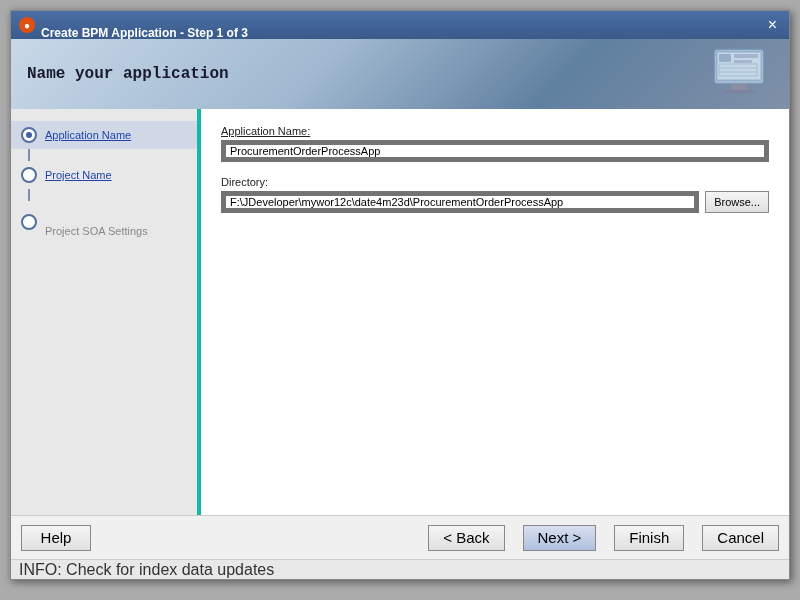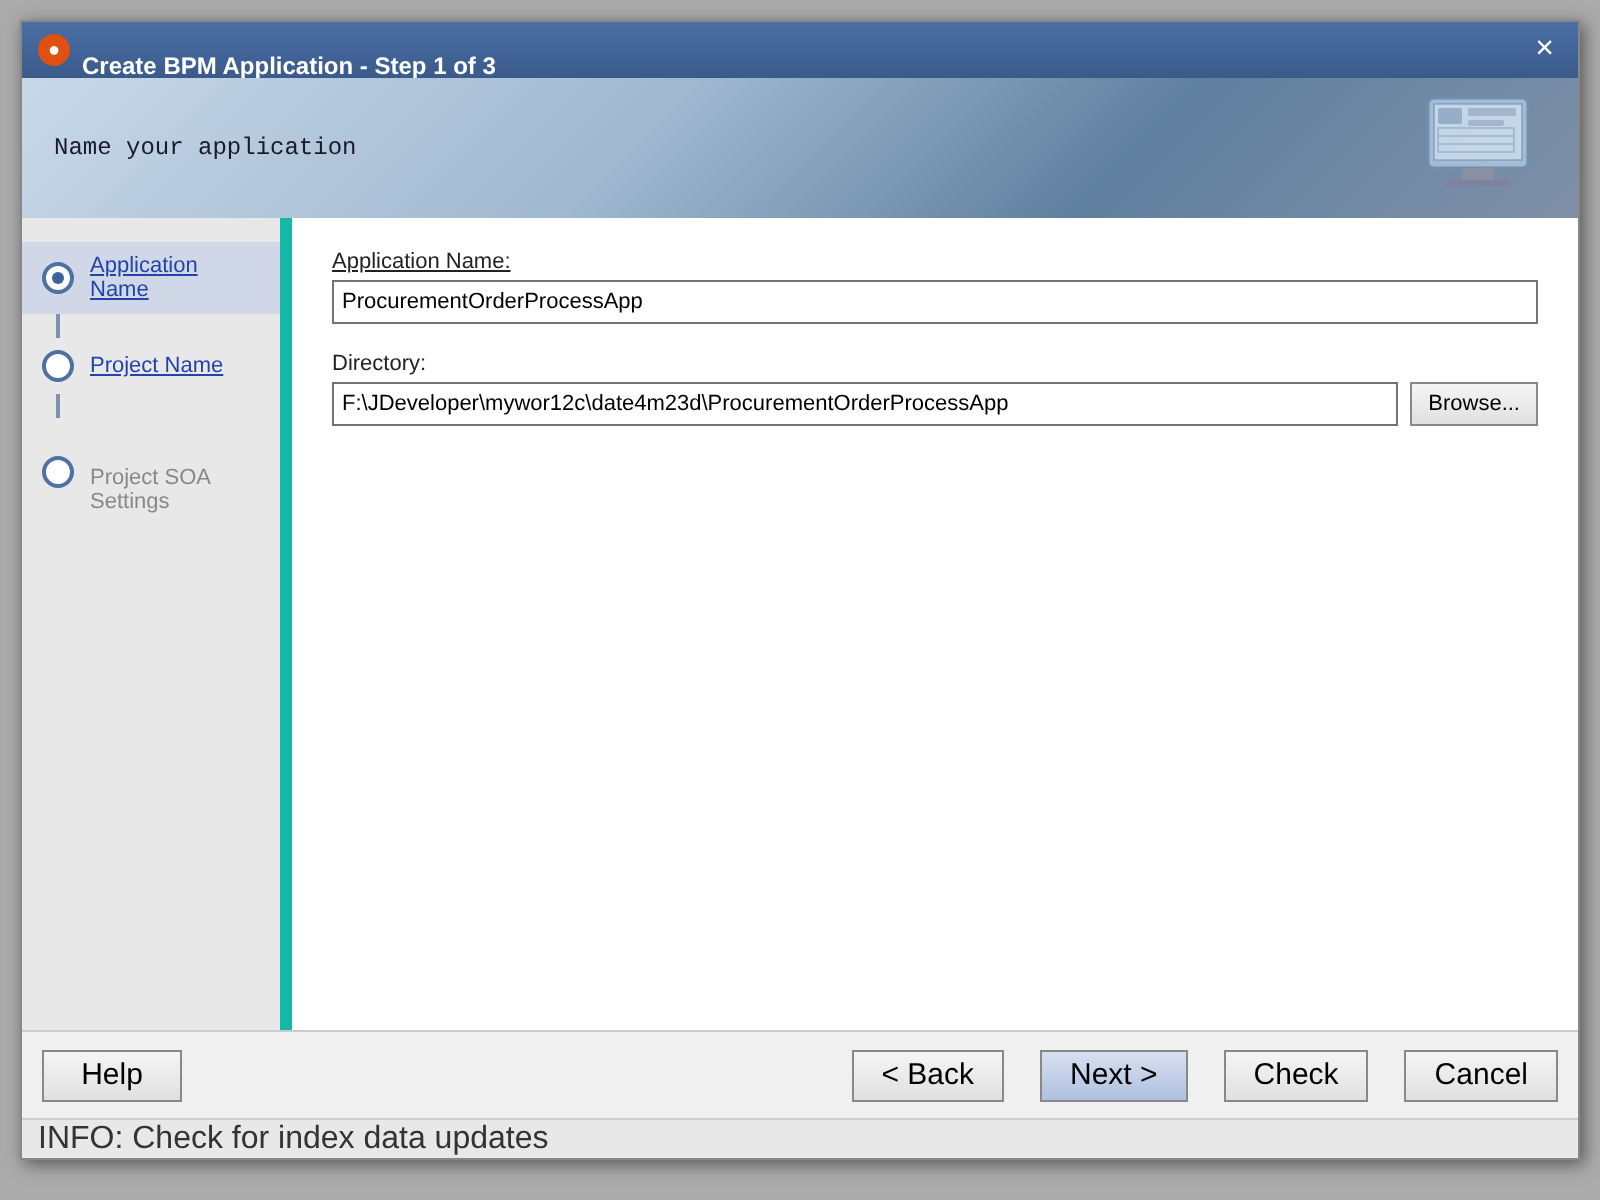--- a/index.html
+++ b/index.html
@@ -76,22 +76,22 @@
       padding: 12px 16px;
       height: 70px;
       flex-shrink: 0;
       display: flex;
       align-items: center;
       justify-content: space-between;
       position: relative;
       overflow: hidden;
     }
     .dialog-header-title {
-      font-size: 12px;
-      font-weight: normal;
+      font-size: 16px;
+      font-weight: bold;
       color: #1a1a2e;
       font-family: 'Courier New', monospace;
     }
     .header-graphic {
       position: absolute;
       right: 10px;
       top: 5px;
       width: 80px;
       height: 60px;
       opacity: 0.8;
@@ -99,23 +99,23 @@
 
     
     .dialog-body {
       display: flex;
       flex: 1;
       overflow: hidden;
     }
 
     
     .steps-panel {
-      width: 135px;
+      width: 190px;
       background: #e8e8e8;
-      border-right: 6px solid #14b8a6;
+      border-right: 4px solid #14b8a6;
       padding: 12px 0;
       flex-shrink: 0;
     }
     .step-item {
       display: flex;
       align-items: center;
       padding: 6px 10px;
       cursor: pointer;
       gap: 8px;
     }
@@ -175,21 +175,21 @@
       color: #222;
       margin-bottom: 3px;
       display: block;
     }
     .form-label-underline {
       text-decoration: underline;
     }
     .form-input {
       width: 100%;
       height: 22px;
-      border: 1px solid #737373;
+      border: 5px solid #737373;
       padding: 2px 4px;
       font-size: 11px;
       font-family: Arial, sans-serif;
       background: white;
       outline: none;
     }
 
     .directory-row {
       display: flex;
       gap: 6px;
@@ -327,21 +327,21 @@
     </div>
   </div>
 
   <div class="dialog-footer">
     <div class="footer-left">
       <button class="footer-btn">Help</button>
     </div>
     <div class="footer-right">
       <button class="footer-btn">&lt; Back</button>
       <button class="footer-btn primary">Next &gt;</button>
-      <button class="footer-btn">Check</button>
+      <button class="footer-btn">Finish</button>
       <button class="footer-btn">Cancel</button>
     </div>
   </div>
 
   <div class="status-bar">
     <span>INFO: Check for index data updates</span>
   </div>
 </div>
 
 </body></html>

